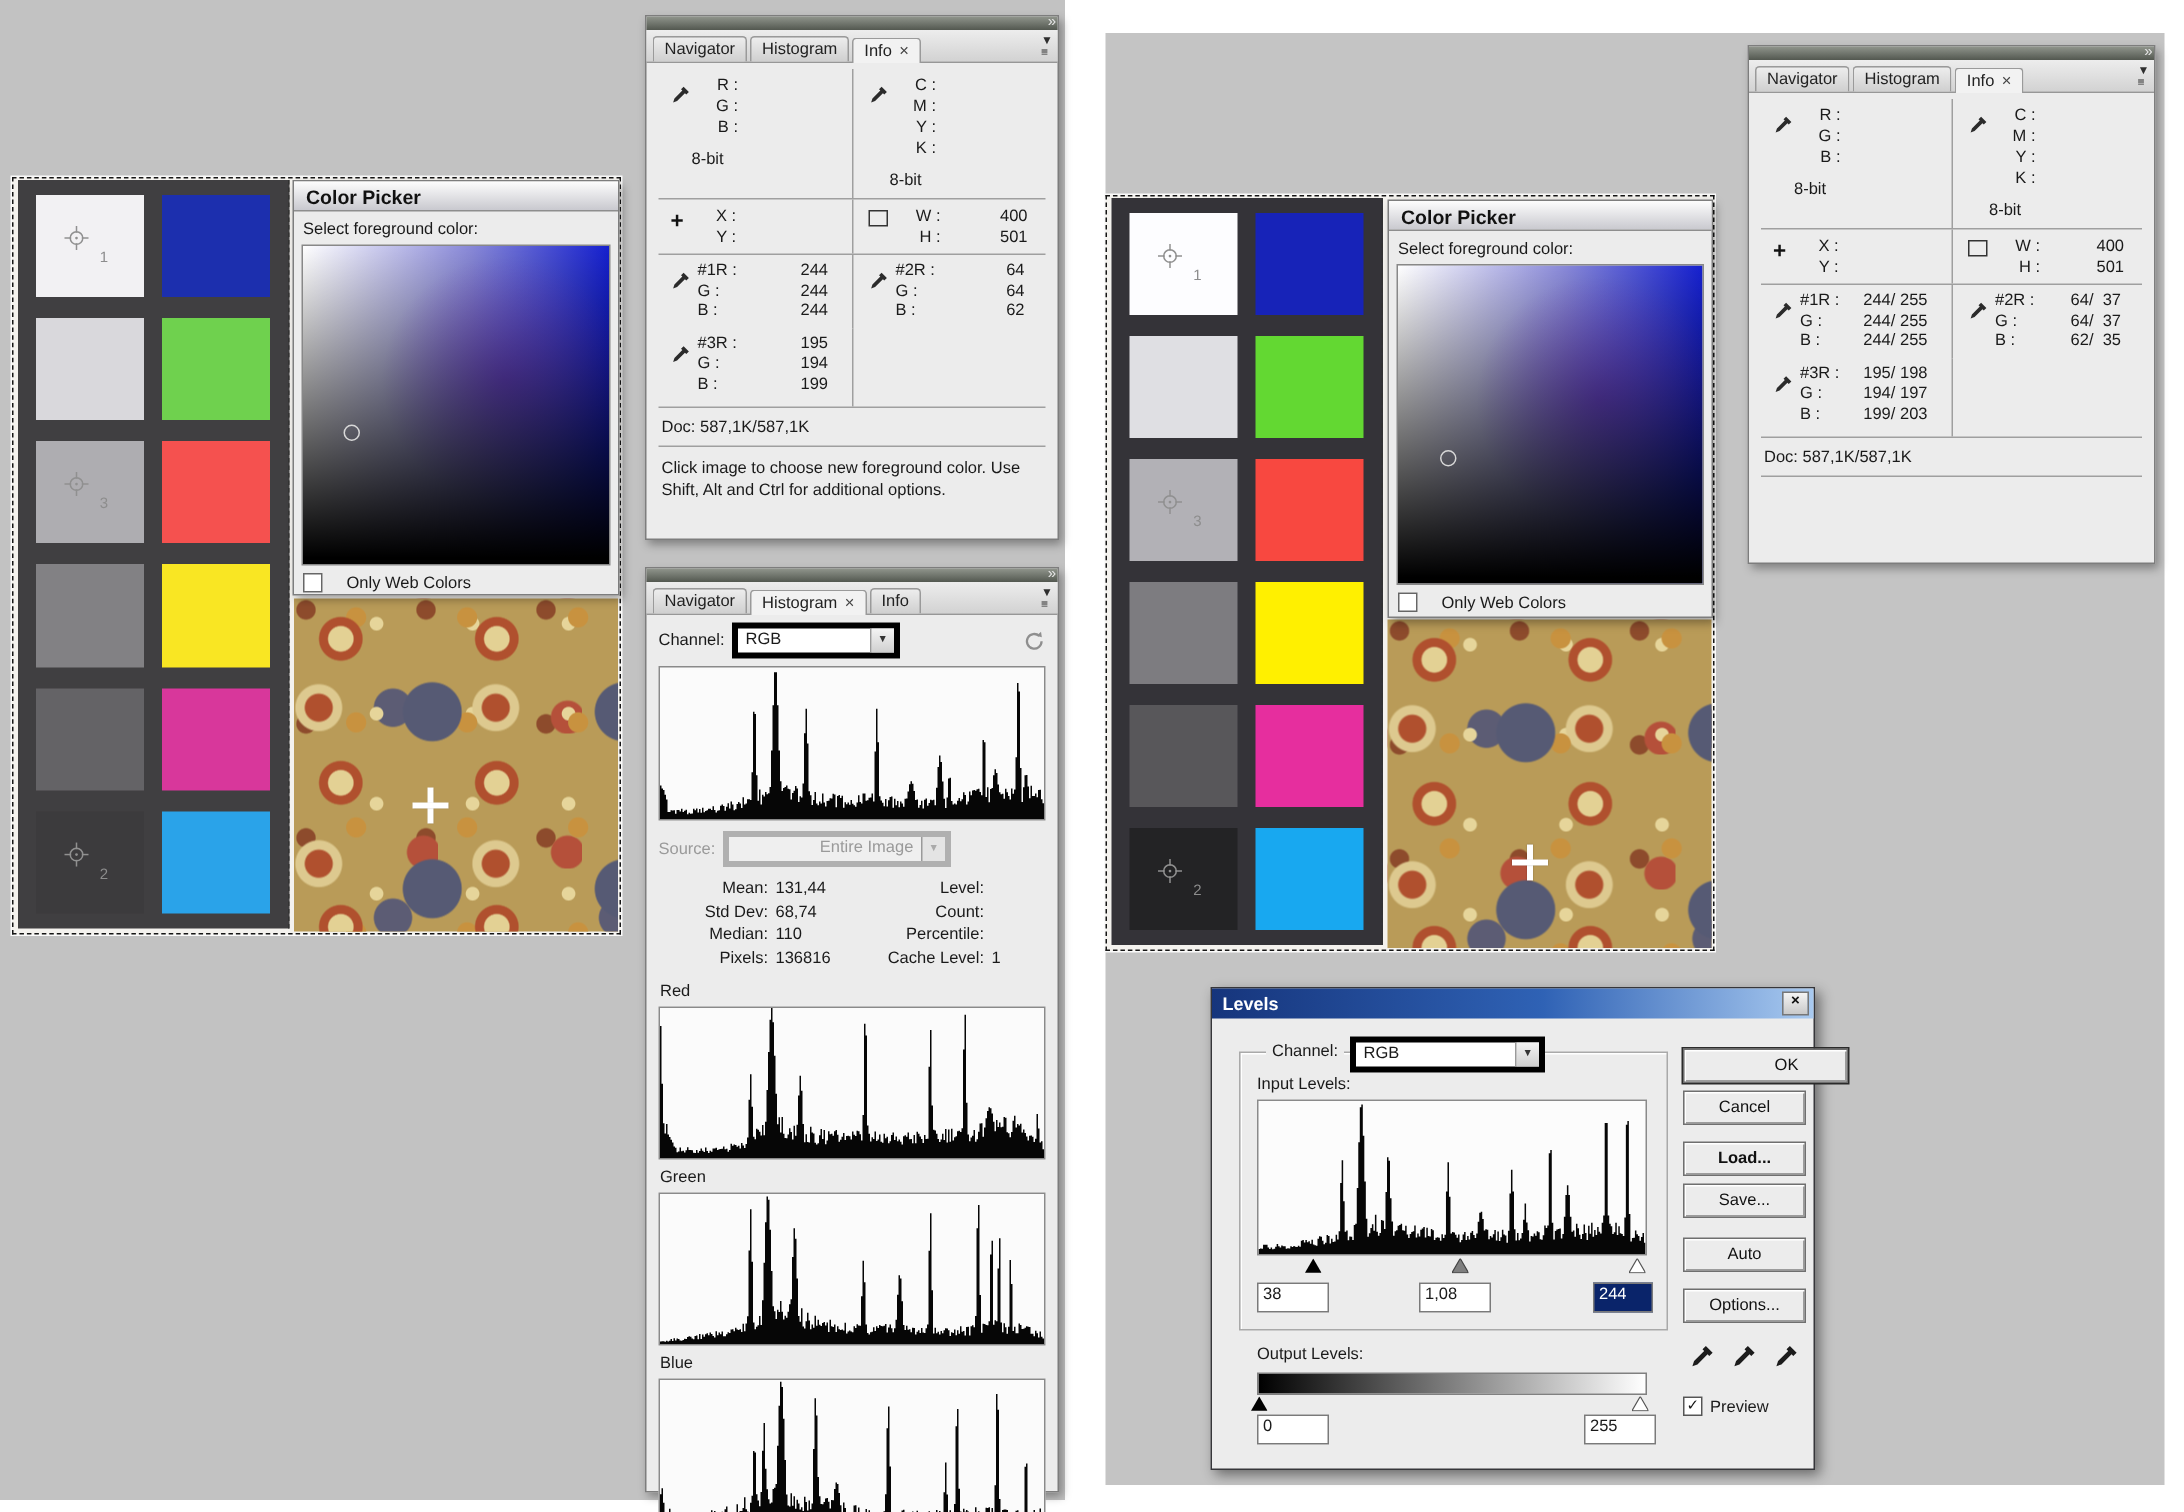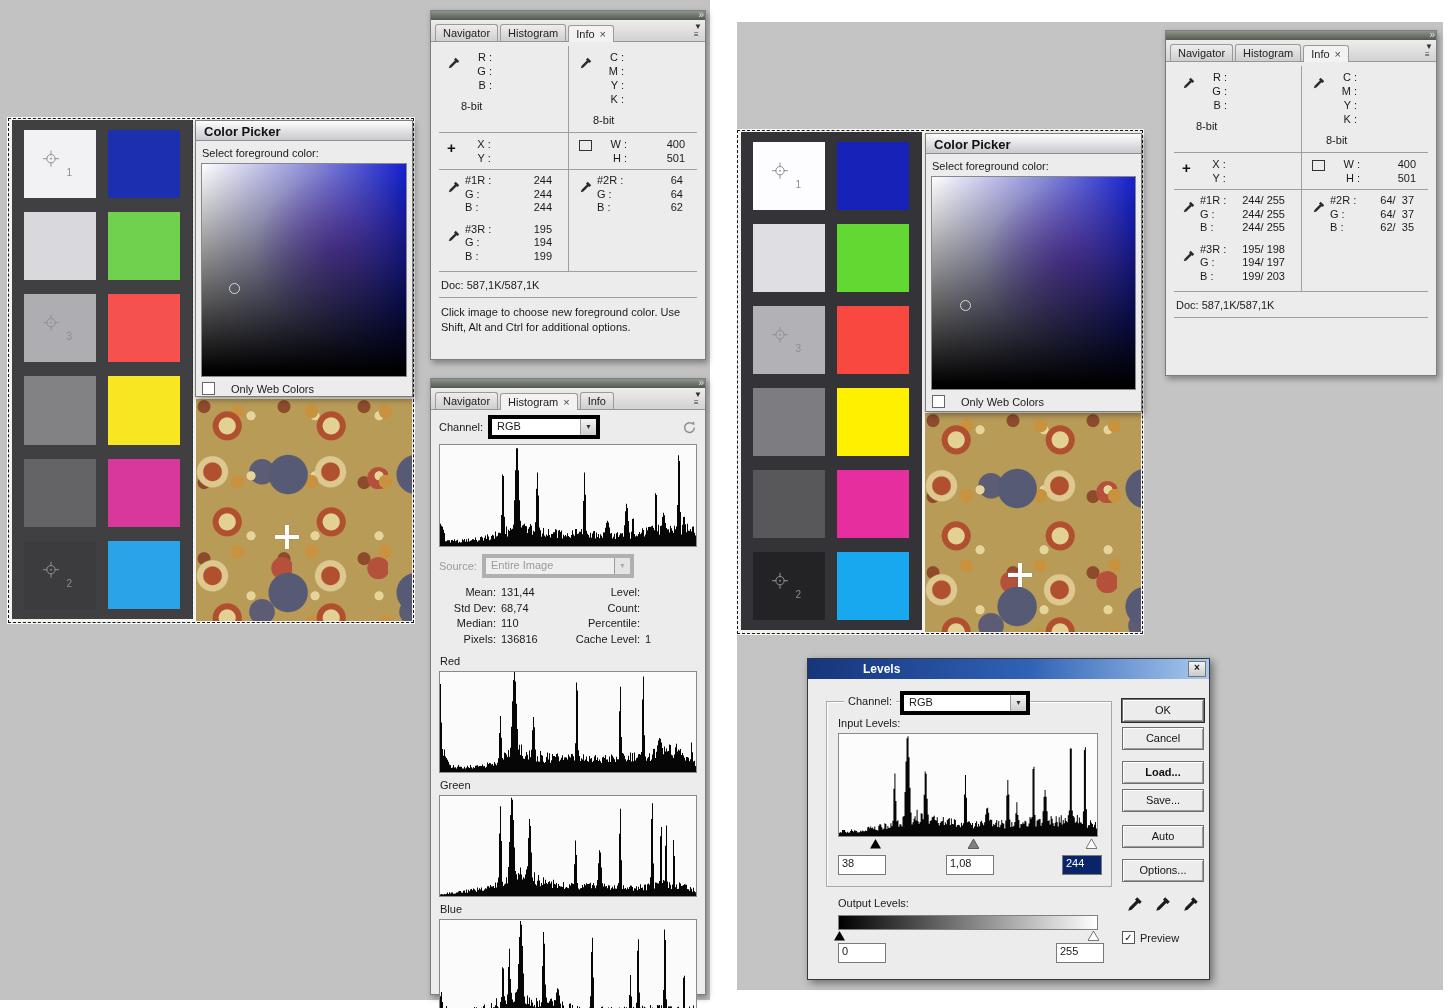--- a/index.html
+++ b/index.html
@@ -71,27 +71,27 @@
   .doc-line{padding:7px 4px 6px;}
   .hint{padding:7px 4px;line-height:1.45;}
 
   
   .hrow{display:flex;align-items:center;gap:5px;padding:5px 8px 3px;}
   .combo{display:flex;border:4px solid #000000;background:#fff;height:16px;box-sizing:content-box;}
   .combo .txt{padding:1px 5px 0;min-width:78px;}
   .combo .btn{width:15px;background:linear-gradient(#f4f4f4,#cfcfcf);border-left:1px solid #9a9a9a;
               text-align:center;font-size:7px;line-height:16px;color:#333;}
   .combo.disabled{background:#efefef;border-color:#b0b0b0;}
-  .combo.disabled .txt{color:#9a9a9a;}
+  .combo.disabled .txt{color:#9a9a9a;text-align:right;}
   .combo.disabled .btn{color:#aaa;background:#e4e4e4;}
   .lab-dis{color:#9a9a9a;}
   .refresh{margin-left:auto;width:15px;height:15px;}
   .histbox{background:#fbfbfb;border:1px solid #8a8a8a;margin:2px 8px 0;}
   .histbox svg{display:block;width:100%;height:100%;}
-  .stats{display:grid;grid-template-columns:62px 58px 86px 30px;padding:4px 8px 2px;line-height:15.5px;}
+  .stats{display:grid;grid-template-columns:62px 58px 86px 30px;padding:4px 24px 2px;line-height:15.5px;}
   .stats .sl{text-align:right;padding-right:5px;}
   .stats .sv{text-align:left;}
   .sub-label{padding:6px 9px 2px;}
 
   
   .picker-title{height:20px;background:linear-gradient(#fdfdfd,#c9c9cf);border-bottom:1px solid #8e8e8e;
                 font-weight:bold;font-size:13px;padding:3px 0 0 8px;box-sizing:border-box;color:#111;}
   .picker-sub{padding:6px 6px 4px;}
   .picker-grad{position:relative;margin:0 5px;height:212px;border:1px solid #888;
     background-image:linear-gradient(to bottom, rgba(0,0,0,0) 0%, #000 98%),
@@ -100,36 +100,36 @@
   .grad-marker{position:absolute;width:9px;height:9px;border:1px solid #d8d8d8;border-radius:50%;}
   .web-colors{display:flex;align-items:center;gap:16px;padding:5px 6px;}
   .cb{width:11px;height:11px;background:#fff;border:1px solid #666;display:inline-block;
       font-size:10px;line-height:11px;text-align:center;color:#111;}
 
   
   .levels{position:absolute;background:#ececec;border:1px solid #36363a;
           box-shadow:3px 3px 8px rgba(0,0,0,.45);box-sizing:border-box;}
   .lv-title{height:20px;background:linear-gradient(to right,#16357c,#2f62b5 55%,#a9caf0);
             display:flex;align-items:center;padding:0 3px 0 7px;}
-  .lv-title .t{color:#fff;font-weight:bold;font-size:12px;flex:1;margin-left:48px;}
+  .lv-title .t{color:#fff;font-weight:bold;font-size:12px;flex:1;}
   .lv-close{width:16px;height:14px;background:linear-gradient(#f4f4f4,#c9c9c9);border:1px solid #777;
             font-size:10px;line-height:12px;text-align:center;color:#111;font-weight:bold;}
   .groupbox{position:absolute;border:1px solid #a9a9a9;box-shadow:1px 1px 0 #fff inset;}
   .lv-lab{position:absolute;}
   .lv-hist{position:absolute;background:#fcfcfc;border:1px solid #8a8a8a;}
   .lv-hist svg{display:block;width:100%;height:100%;}
   .tri{position:absolute;width:11px;height:10px;}
   .numbox{position:absolute;background:#fff;border:1px solid #7a7a7a;height:17px;
           padding:1px 3px 0;box-sizing:content-box;font-size:11px;}
   .numbox.selected{background:#0a246a;color:#fff;}
   .outgrad{position:absolute;height:13px;background:linear-gradient(to right,#000,#fff);border:1px solid #808080;}
   .xp-btn{position:absolute;width:80px;height:21px;background:#ececec;border:1px solid #6f6f6f;
           box-shadow:inset 1px 1px 0 #fff, inset -1px -1px 0 #9c9c9c;text-align:center;
           line-height:20px;font-size:11px;color:#111;}
-  .xp-btn.default{outline:1px solid #2b2b2b;}
+  .xp-btn.default{outline:1px solid #2b2b2b;padding-left:28px;}
   .dropper{position:absolute;width:18px;height:18px;}
   .preview{position:absolute;display:flex;align-items:center;gap:5px;}
   .cb.checked{border:1px solid #555;}
 </style>
 </head>
 <body>
 
 <div id="canvas">
 
   <div class="region left">

